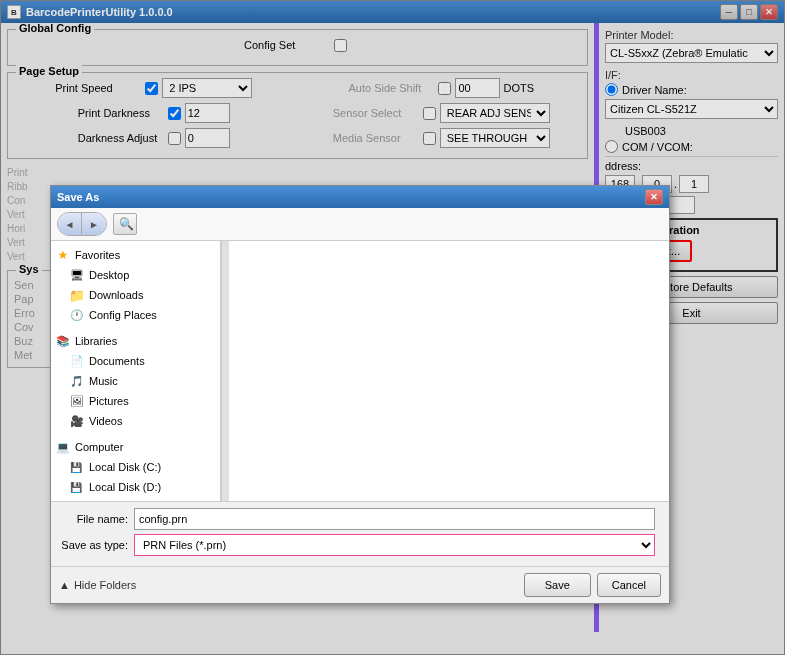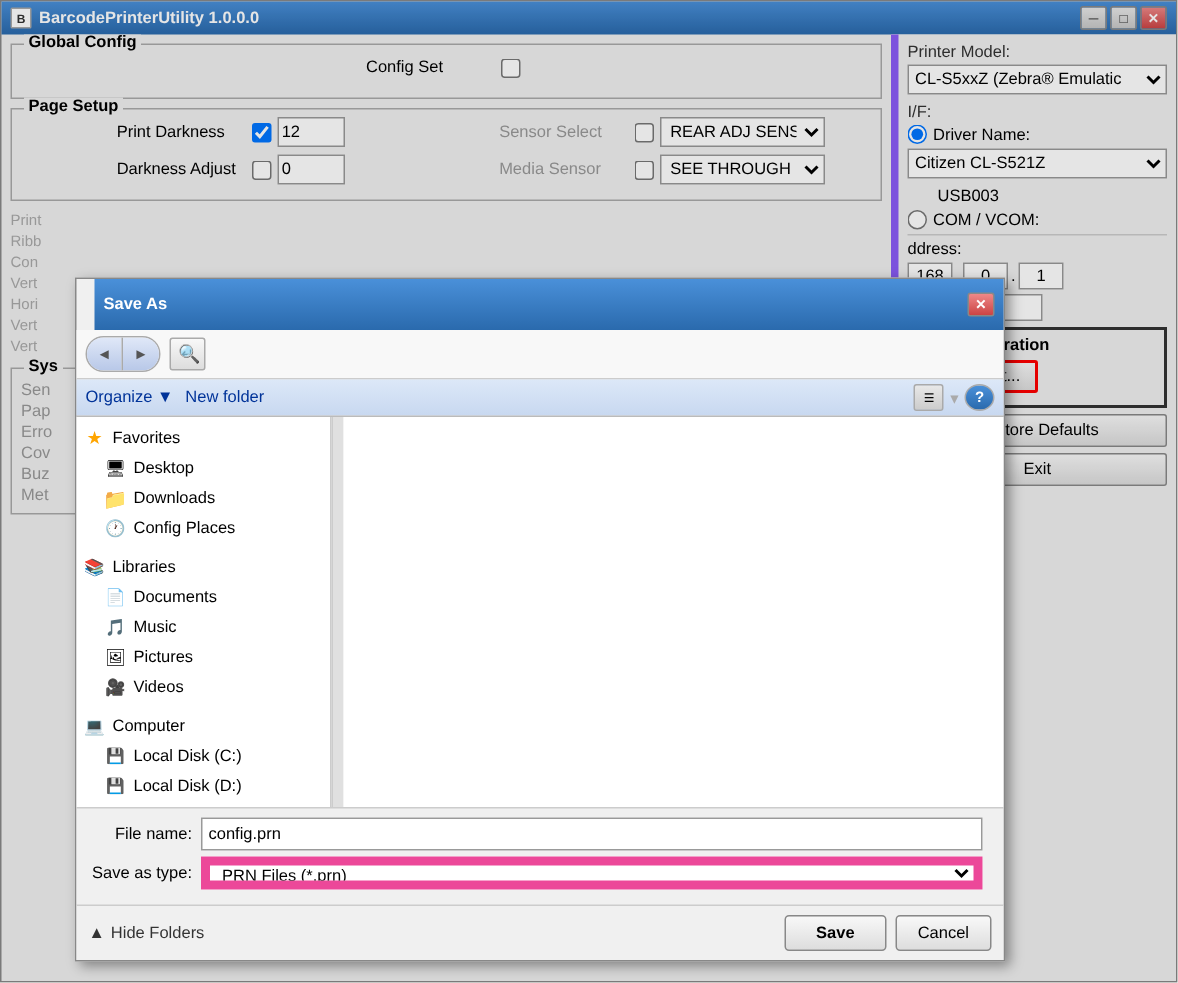--- a/index.html
+++ b/index.html
@@ -247,27 +247,26 @@
       width: 620px;
       background: #f0f0f0;
       border: 1px solid #888;
       box-shadow: 3px 3px 8px rgba(0,0,0,0.4);
       z-index: 200;
     }
 
     .dialog-titlebar {
       background: linear-gradient(to bottom, #4a90d9 0%, #2a6aad 100%);
       color: white;
-      height: 34px;
+      height: 22px;
       display: flex;
       align-items: center;
       padding: 0 6px;
       font-size: 11px;
       font-weight: bold;
-      margin-left: 12px;
     }
     .dialog-close-btn {
       margin-left: auto;
       width: 18px; height: 16px;
       background: linear-gradient(to bottom, #e88, #c44);
       border: 1px solid #888;
       border-radius: 2px;
       display: flex; align-items: center; justify-content: center;
       font-size: 9px;
       cursor: pointer;
@@ -439,21 +438,21 @@
       flex: 1;
       height: 22px;
       border: 1px solid #999;
       background: white;
       font-size: 11px;
       padding: 0 4px;
     }
     .field-combo {
       flex: 1;
       height: 22px;
-      border: 6px solid #ec4899;
+      border: 1px solid #ec4899;
       background: white;
       font-size: 11px;
       padding: 0 4px;
     }
 
     .dialog-action-row {
       display: flex;
       align-items: center;
       padding: 6px 8px;
       background: #f0f0f0;
@@ -474,21 +473,20 @@
       gap: 6px;
     }
     .save-btn {
       height: 24px;
       padding: 0 20px;
       background: linear-gradient(to bottom, #f8f8f8, #ddd);
       border: 1px solid #888;
       border-radius: 3px;
       font-size: 11px;
       cursor: pointer;
-      font-weight: bold;
     }
     .cancel-btn {
       height: 24px;
       padding: 0 14px;
       background: linear-gradient(to bottom, #f8f8f8, #ddd);
       border: 1px solid #888;
       border-radius: 3px;
       font-size: 11px;
       cursor: pointer;
     }
@@ -526,20 +524,35 @@
         <div class="group-label">Global Config</div>
         <div class="form-row">
           <span class="form-label">Config Set</span>
           <input type="checkbox" class="checkbox-small" style="">
         </div>
       </div>
 
       <div class="group-box">
         <div class="group-label">Page Setup</div>
 
+        <div class="row-pair">
+          <div class="form-row">
+            <span class="form-label">Print Speed</span>
+            <input type="checkbox" class="checkbox-small" checked="" style="">
+            <select class="combo-box">
+              <option>2 IPS</option>
+            </select>
+          </div>
+          <div class="form-row">
+            <span class="form-label grayed">Auto Side Shift</span>
+            <input type="checkbox" class="checkbox-small" style="">
+            <input type="text" class="spin-input" value="00" style="">
+            <span style="margin-left:3px;font-size:11px;">DOTS</span>
+          </div>
+        </div>
 
         <div class="row-pair">
           <div class="form-row">
             <span class="form-label">Print Darkness</span>
             <input type="checkbox" class="checkbox-small" checked="" style="">
             <input type="text" class="spin-input" value="12" style="">
           </div>
           <div class="form-row">
             <span class="form-label grayed">Sensor Select</span>
             <input type="checkbox" class="checkbox-small" style="">
@@ -674,29 +687,20 @@
         <div class="nav-btn">◄</div>
         <div class="nav-btn">►</div>
       </div>
 
 
       <div class="nav-btn" style="margin-left:2px;">↵</div>
 
       <span style="font-size:12px;color:#888;margin-left:-22px;">🔍</span>
     </div>
 
-    <div class="dialog-organize-bar">
-      <span class="organize-btn">Organize ▼</span>
-      <span class="new-folder-btn">New folder</span>
-      <div class="view-icons">
-        <div class="view-icon-btn">☰</div>
-        <span style="color:#aaa;">▾</span>
-        <div class="help-icon-btn">?</div>
-      </div>
-    </div>
 
     <div class="dialog-body">
 
       <div class="file-tree">
 
         <div class="tree-item">
           <span class="icon icon-star">★</span>
           <span>Favorites</span>
         </div>
         <div class="tree-item tree-indent">

